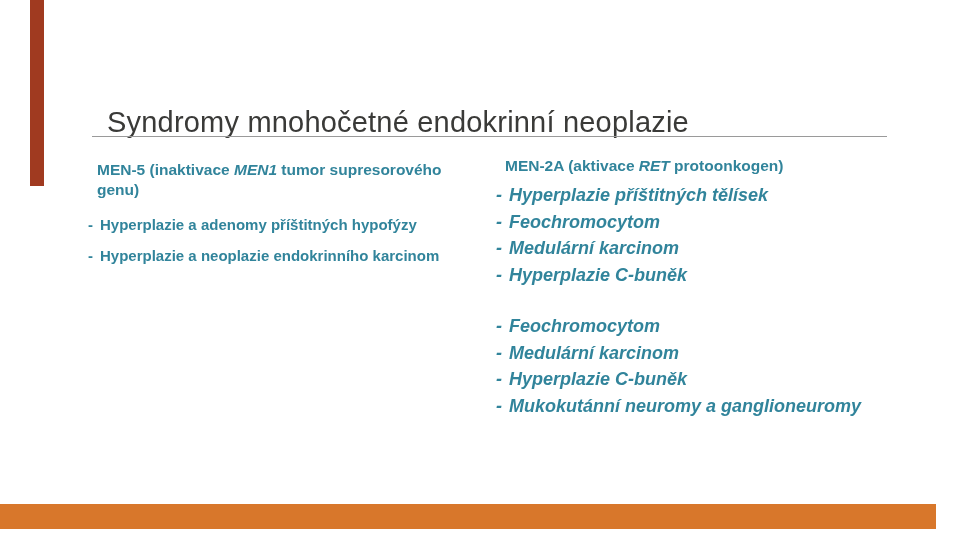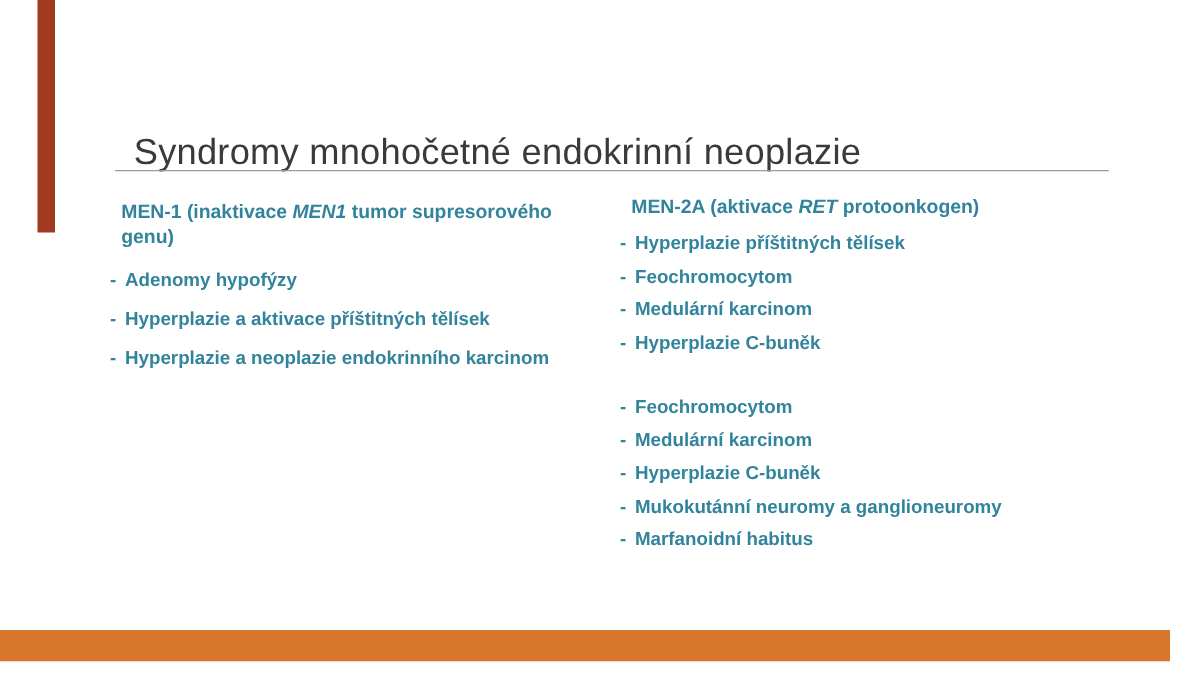--- a/index.html
+++ b/index.html
@@ -37,40 +37,39 @@
       color: var(--text-teal, #31849B);
       font-weight: bold;
     }
     .col-left  { left: 88px;  top: 160px; width: 400px; }
     .col-right { left: 496px; top: 156px; width: 440px; }
     .sec-header { font-size: 15.5px; padding-left: 9px; line-height: 20px; }
     ul.items { list-style: none; margin: 0; padding: 0; }
     .col-left ul.items { margin-top: 9px; }
     .col-left li  { font-size: 15px; line-height: 31px;   white-space: nowrap; }
     .col-right .sec-header { margin-bottom: 6px; }
-    .col-right li { font-size: 15px; line-height: 26.5px; white-space: nowrap; }
+    .col-right li { font-size: 18px; line-height: 26.5px; white-space: nowrap; font-style: italic; }
     .sec2 { margin-top: 25px; }
     .dash { margin-right: 7px; }
     em { font-style: italic; text-align: right; }
   </style>
 </head>
 <body>
 
 <div class="slide">
 
   <div class="left-accent-bar"></div>
 
   <h1 class="title">Syndromy mnohočetné endokrinní neoplazie</h1>
   <div class="title-underline"></div>
 
   <div class="col col-left">
-    <div class="sec-header"><span>MEN-1 (inaktivace </span><em>MEN1</em><span> tumor supresorového genu)</span></div>
+    <div class="sec-header"><span>MEN-5 (inaktivace </span><em>MEN1</em><span> tumor supresorového genu)</span></div>
     <ul class="items">
-      <li><span class="dash">-</span><span>Adenomy hypofýzy</span></li>
-      <li><span class="dash">-</span><span>Hyperplazie a aktivace příštitných tělísek</span></li>
+      <li><span class="dash">-</span><span>Hyperplazie a adenomy příštitných hypofýzy</span></li>
       <li><span class="dash">-</span><span>Hyperplazie a neoplazie endokrinního karcinom</span></li>
     </ul>
   </div>
 
   <div class="col col-right">
 
     <div class="sec1">
       <div class="sec-header"><span>MEN-2A (aktivace </span><em>RET</em><span> protoonkogen)</span></div>
       <ul class="items">
         <li><span class="dash">-</span><span>Hyperplazie příštitných tělísek</span></li>
@@ -79,21 +78,20 @@
         <li><span class="dash">-</span><span>Hyperplazie C-buněk</span></li>
       </ul>
     </div>
 
     <div class="sec2">
       <ul class="items">
         <li><span class="dash">-</span><span>Feochromocytom</span></li>
         <li><span class="dash">-</span><span>Medulární karcinom</span></li>
         <li><span class="dash">-</span><span>Hyperplazie C-buněk</span></li>
         <li><span class="dash">-</span><span>Mukokutánní neuromy a ganglioneuromy</span></li>
-        <li><span class="dash">-</span><span>Marfanoidní habitus</span></li>
       </ul>
     </div>
 
   </div>
 
   <div class="bottom-accent-bar"></div>
 
 </div>
 
 </body></html>

